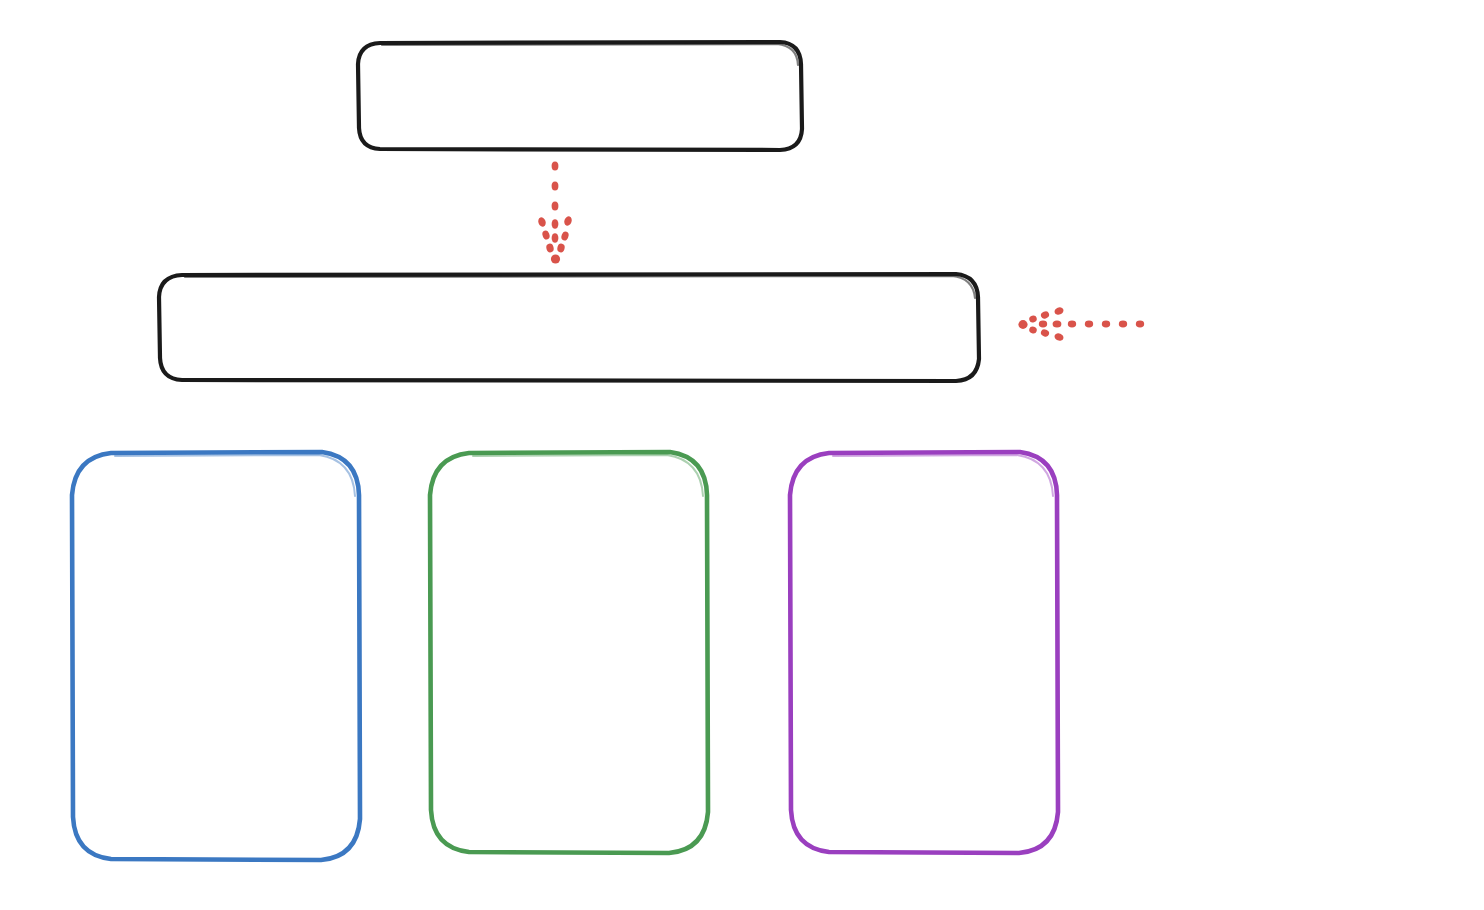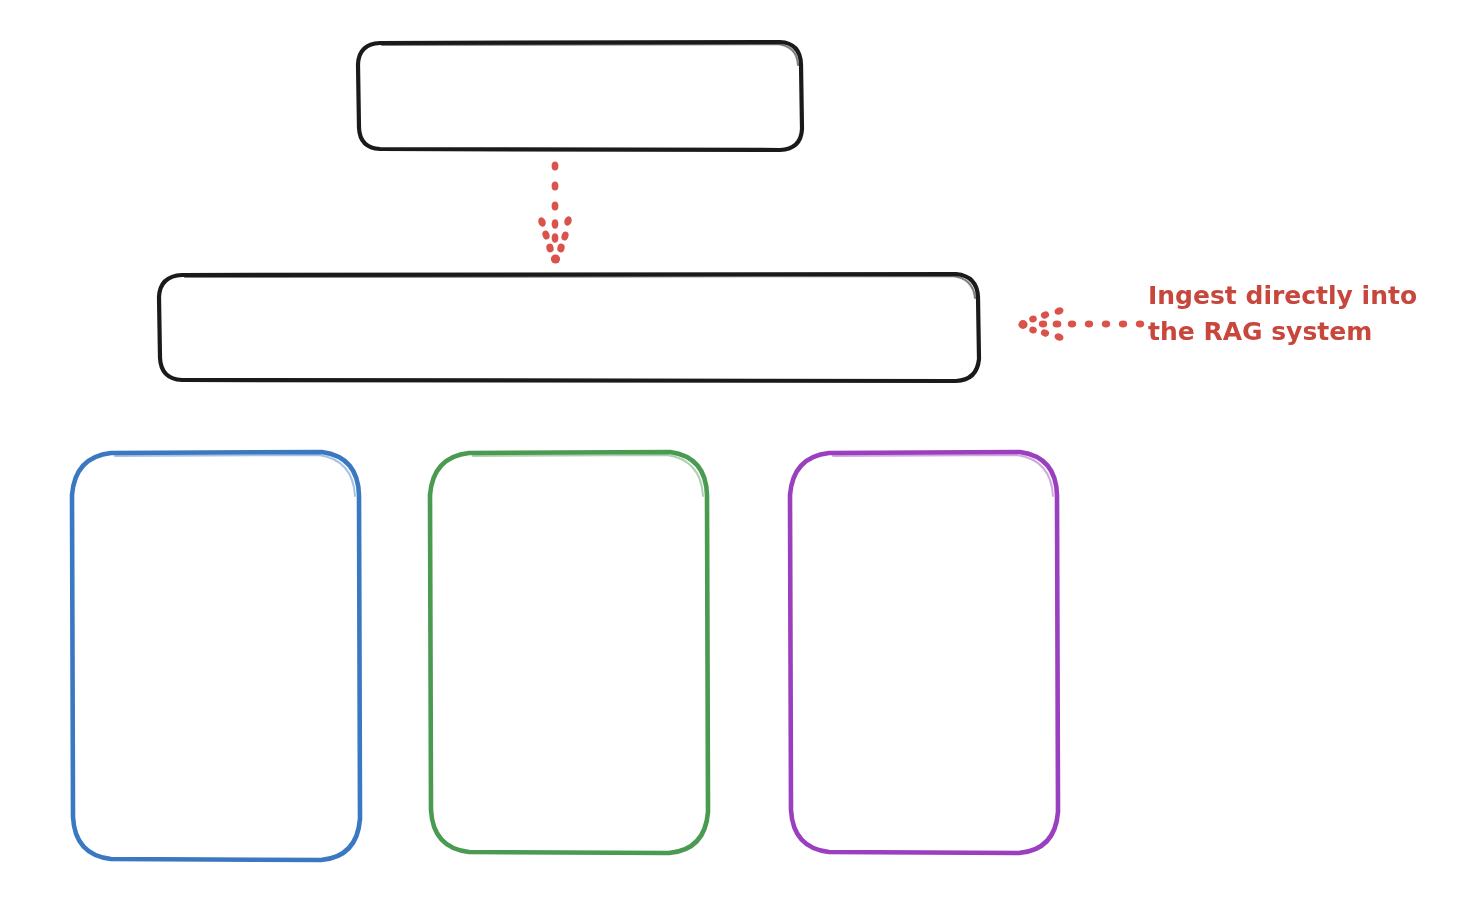--- a/index.html
+++ b/index.html
@@ -164,22 +164,20 @@
       <ellipse cx="41" cy="39" rx="4.6" ry="3.6" transform="rotate(22 41 39)"></ellipse>
       <ellipse cx="27" cy="17" rx="4.2" ry="3.4" transform="rotate(-22 27 17)"></ellipse>
       <ellipse cx="27" cy="35" rx="4.2" ry="3.4" transform="rotate(22 27 35)"></ellipse>
       <ellipse cx="25" cy="26" rx="4.2" ry="3.4"></ellipse>
       <ellipse cx="15" cy="21" rx="3.8" ry="3.4" transform="rotate(-18 15 21)"></ellipse>
       <ellipse cx="15" cy="32" rx="3.8" ry="3.4" transform="rotate(18 15 32)"></ellipse>
       <ellipse cx="5" cy="26.5" rx="4.6" ry="4.4"></ellipse>
     </g>
   </svg>
 
-  <div id="ingest-annotation">Ingest directly into
-the RAG system</div>
 
   <div class="node node-colored" id="vectorio-box">
     <svg class="sketch-border" viewBox="0 0 294 414" preserveAspectRatio="none">
       <path d="M42 4 L253 3 Q289 8 290 46 L291 370 Q288 408 252 411 L42 410 Q6 406 4 368 L3 46 Q6 8 42 4 Z" fill="#ffffff" stroke="#3b78c2" stroke-width="4.6" stroke-linecap="round" stroke-linejoin="round"></path>
       <path d="M46 7 L250 6 Q284 11 286 47" fill="none" stroke="#3b78c2" stroke-width="2" stroke-linecap="round" opacity="0.45"></path>
     </svg>
     <div class="node-label">VectorIO
 (insert_chunks,
 delete_chunks,
 query)</div>

